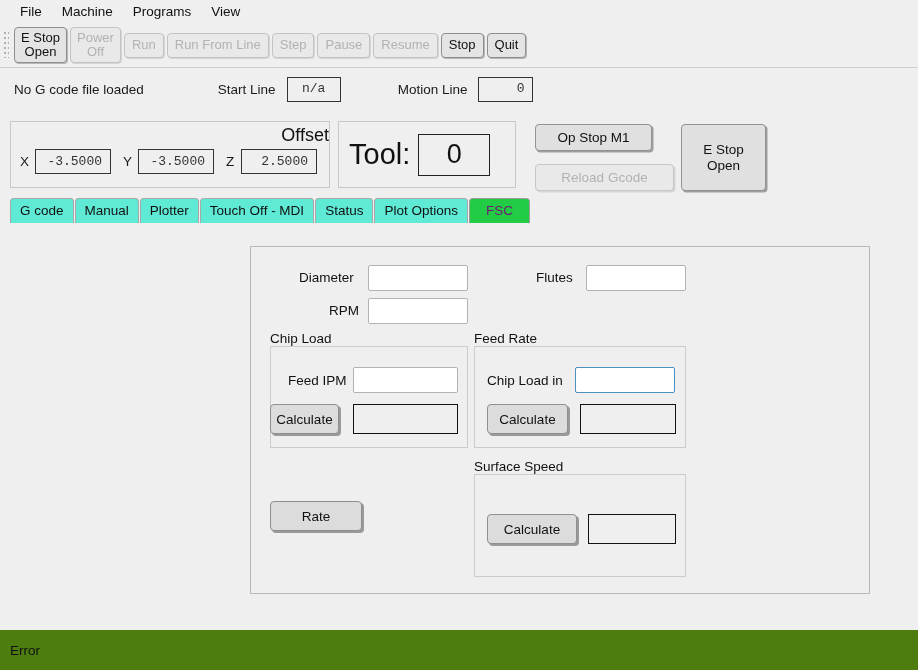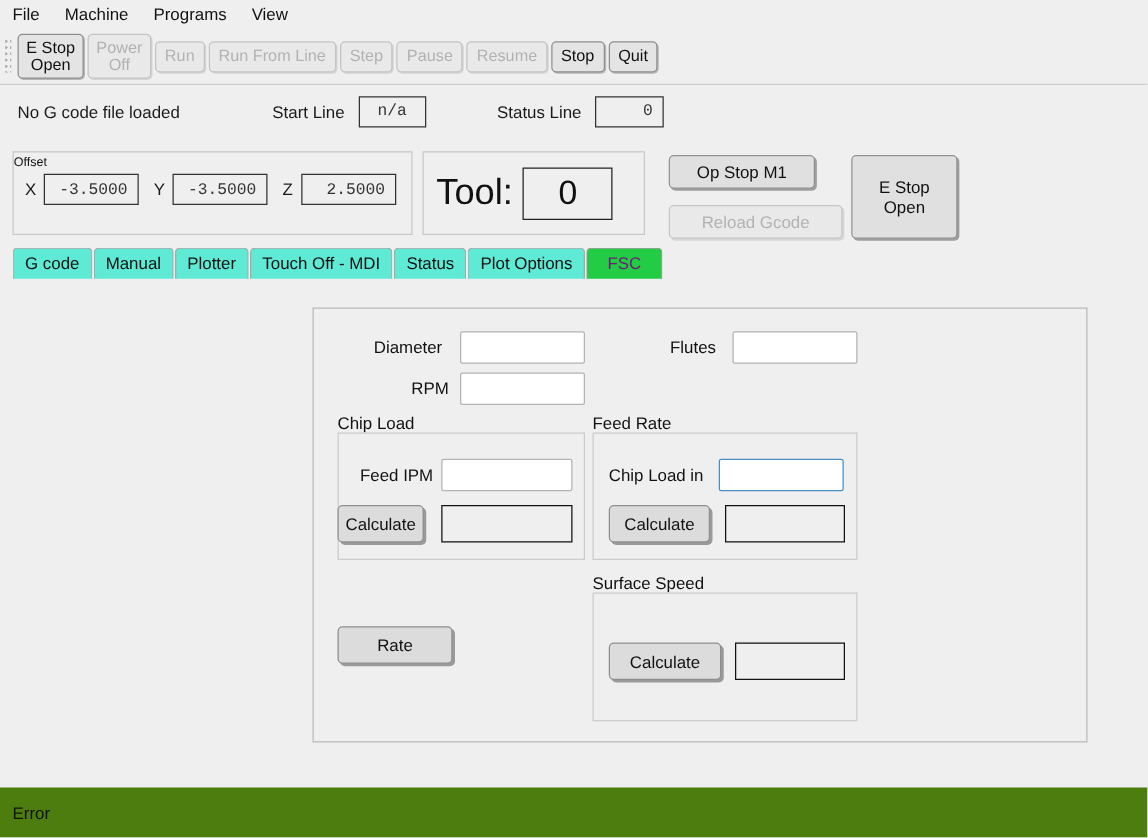--- a/index.html
+++ b/index.html
@@ -12,21 +12,21 @@
     color: #1a1a1a;
     overflow: hidden;
   }
   #app { position: relative; width: 918px; height: 670px; }
 
   
   .menubar {
     position: absolute; left: 0; top: 0; width: 918px; height: 23px;
     background: #efefef;
     display: flex; align-items: center;
-    gap: 0px;
+    padding-left: 10px; gap: 0px;
   }
   .menu-item {
     padding: 2px 10px; font-size: 13.5px; color: #111; cursor: default;
     white-space: nowrap;
   }
 
   
   .toolbar {
     position: absolute; left: 0; top: 23px; width: 918px; height: 45px;
     background: #efefef;
@@ -90,21 +90,21 @@
     display: flex; align-items: center; justify-content: flex-end;
   }
 
   
   .offset-panel {
     position: absolute; left: 10px; top: 121px; width: 320px; height: 67px;
     border: 1px solid #c8c8c8;
     background: #efefef;
   }
   .offset-title {
-    text-align: left; font-size: 10px; margin-top: 3px; color: #111;
+    text-align: right; font-size: 18px; margin-top: 3px; color: #111;
   }
   .offset-row {
     display: flex; align-items: center; margin-top: 3px; padding-left: 9px;
   }
   .offset-row .axis { font-size: 13.5px; width: 16px; }
   .offset-row .mono-field { width: 82px; margin-right: 12px; }
 
   .tool-panel {
     position: absolute; left: 338px; top: 121px; width: 178px; height: 67px;
     border: 1px solid #c8c8c8;
@@ -287,21 +287,21 @@
     <div class="tb-btn small disabled">Pause</div>
     <div class="tb-btn small disabled">Resume</div>
     <div class="tb-btn small">Stop</div>
     <div class="tb-btn small">Quit</div>
   </div>
 
   <div class="filerow">
     <div class="nofile">No G code file loaded</div>
     <div class="lbl" style="margin-left:74px">Start Line</div>
     <div class="mono-field" style="width:54px;margin-left:11px;text-align:left;justify-content:center">n/a</div>
-    <div class="lbl" style="margin-left:57px">Status Line</div>
+    <div class="lbl" style="margin-left:57px">Motion Line</div>
     <div class="mono-field" style="width:55px;margin-left:11px">0</div>
   </div>
 
   <div class="offset-panel">
     <div class="offset-title">Offset</div>
     <div class="offset-row">
       <div class="axis">X</div>
       <div class="mono-field">-3.5000</div>
       <div class="axis">Y</div>
       <div class="mono-field">-3.5000</div>

